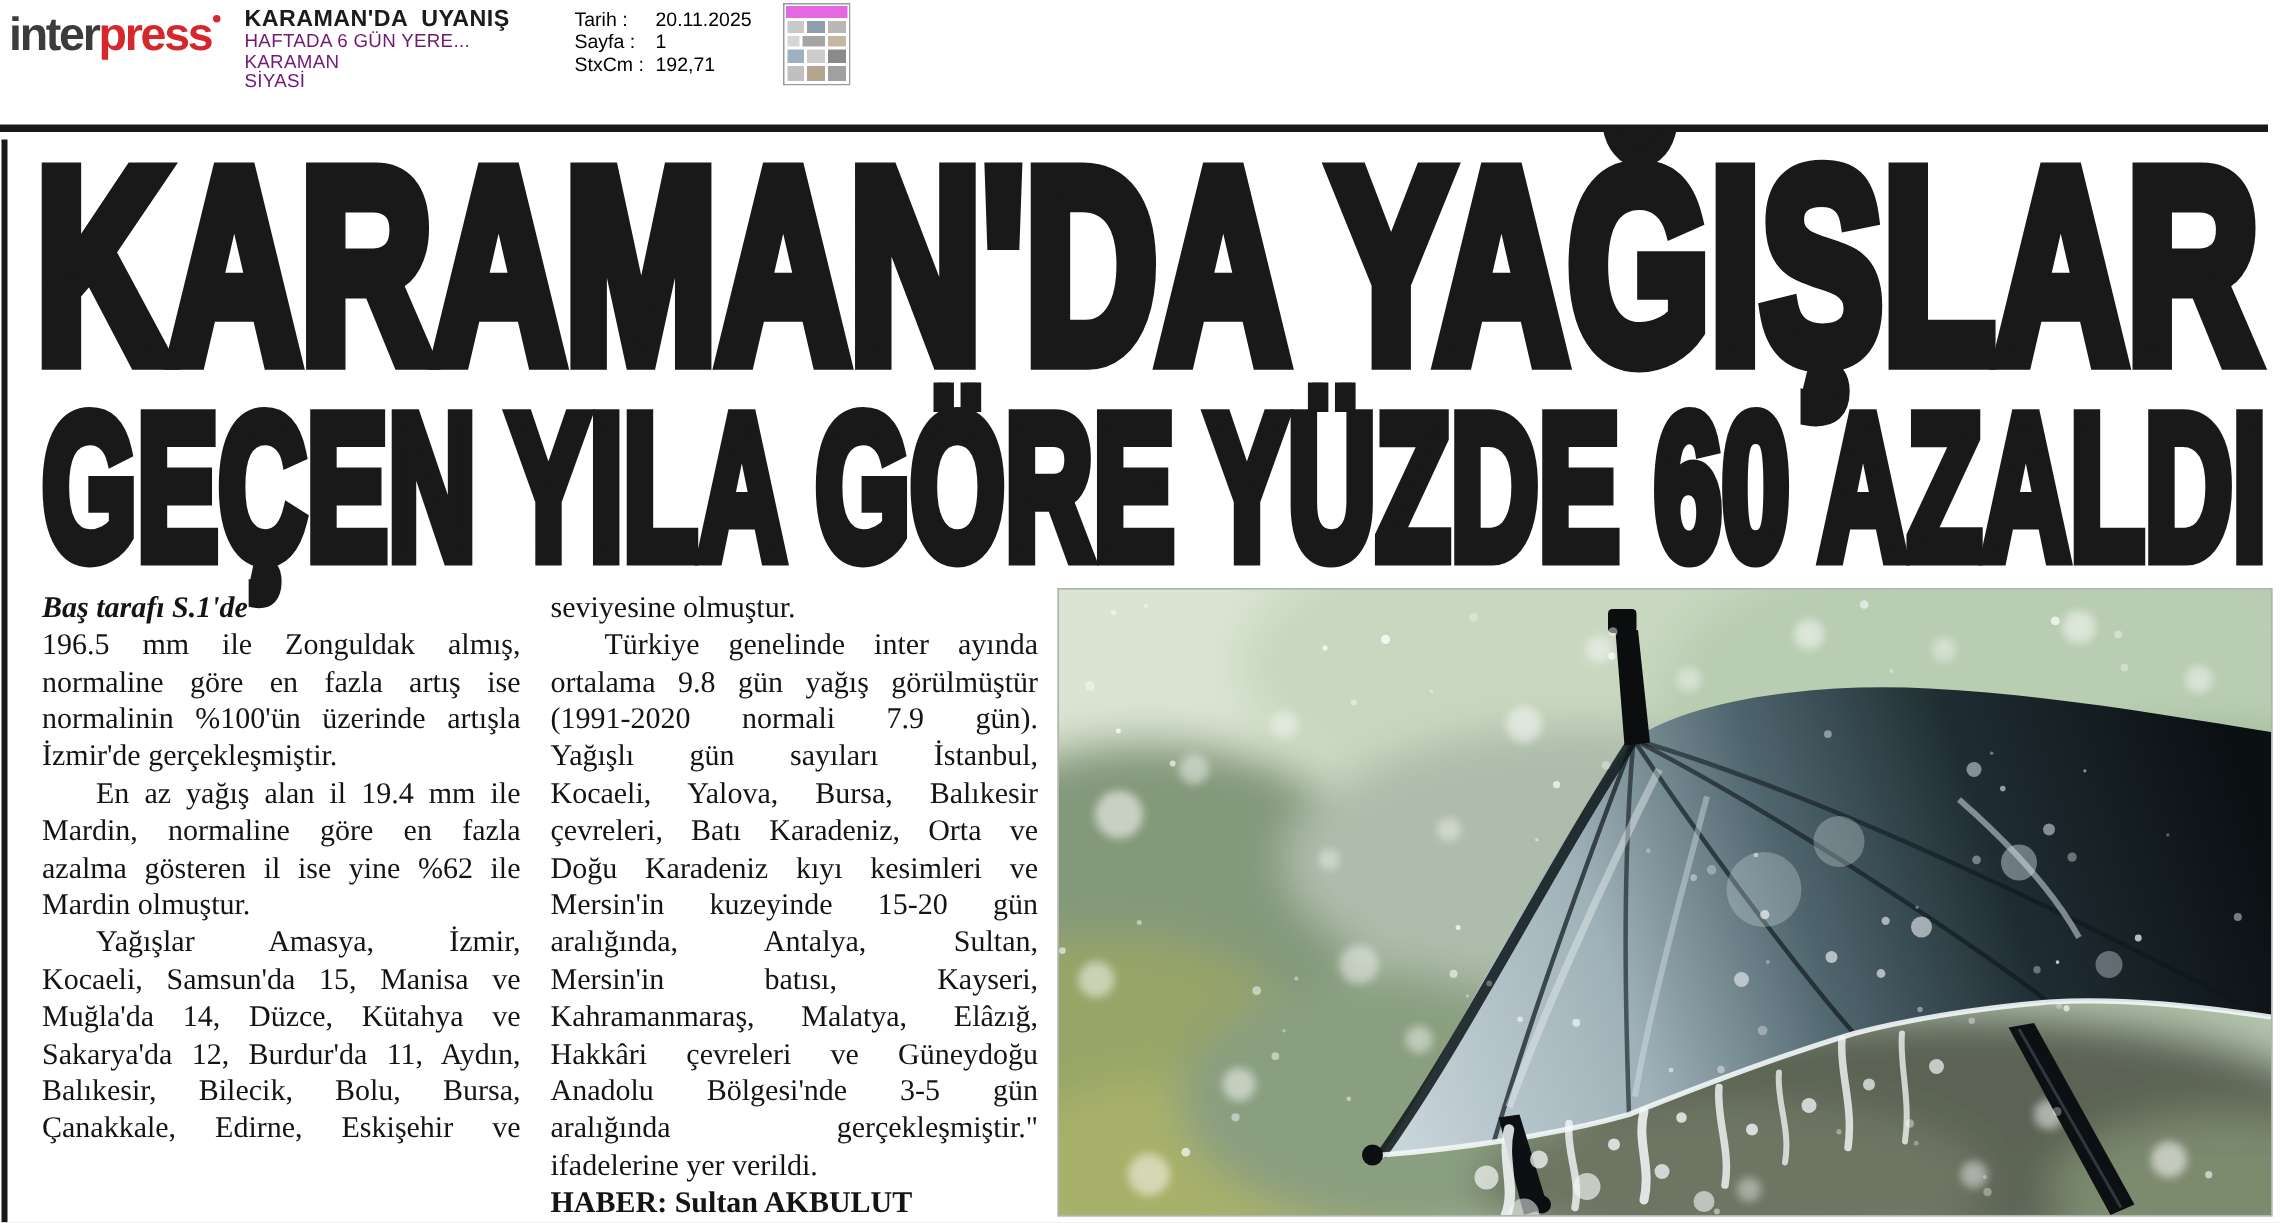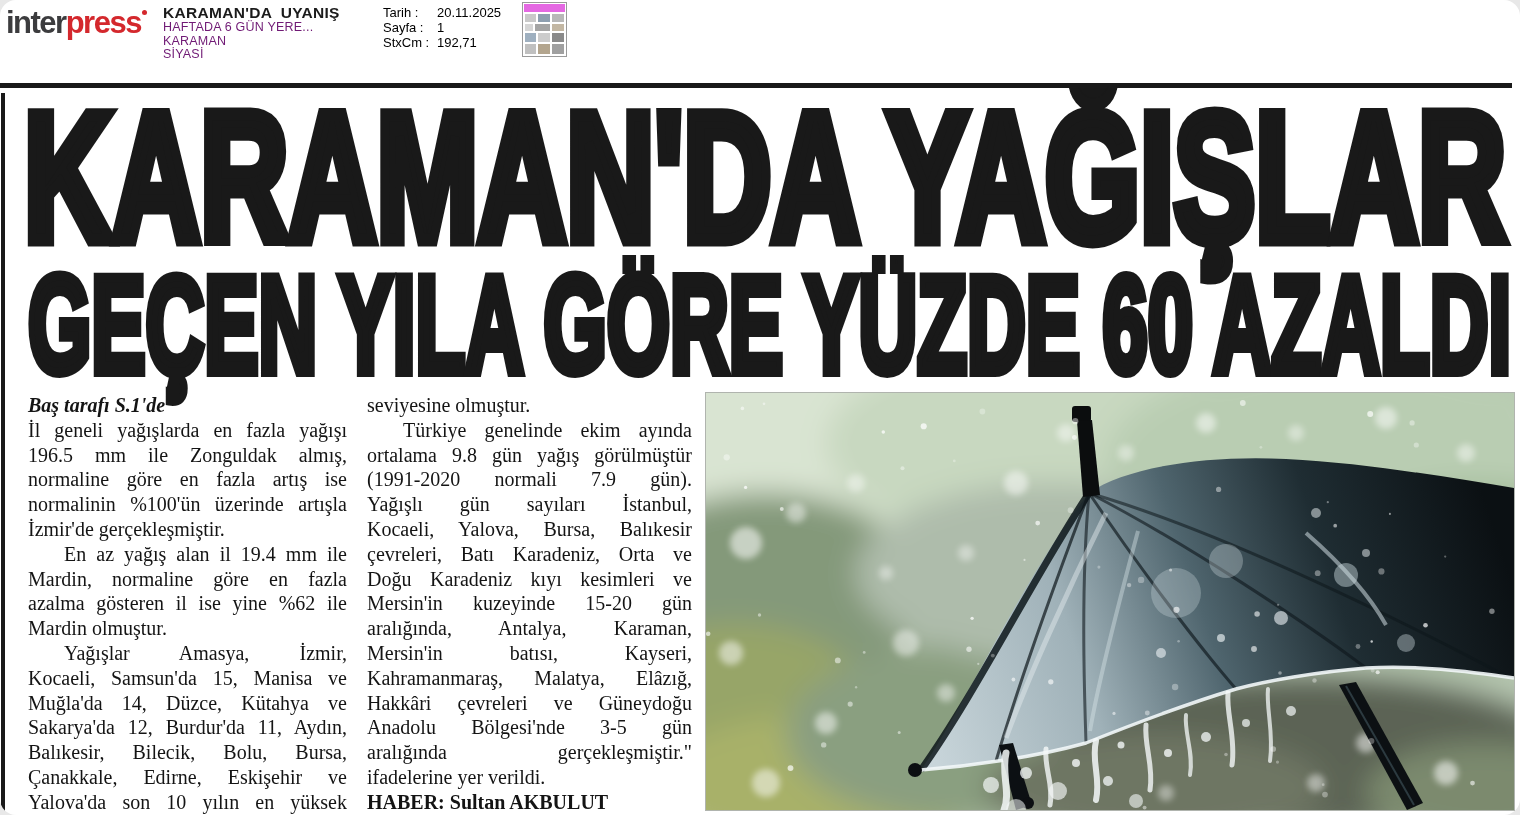--- a/index.html
+++ b/index.html
@@ -1,17 +1,17 @@
 <!DOCTYPE html>
 <html><head>
 <meta charset="utf-8">
 <style>
   html,body{margin:0;padding:0;background:#e8e8e8;}
   .page{position:relative;width:1520px;height:815px;background:#ffffff;overflow:hidden;
-        font-family:"Liberation Sans",sans-serif;border-radius:16px;}
+        font-family:"Liberation Sans",sans-serif;}
   
   .logo{position:absolute;left:6px;top:8px;font-size:31px;font-weight:bold;letter-spacing:-1.5px;line-height:30px;}
   .logo .lg-dark{color:#3c3c3e;}
   .logo .lg-red{color:#d4282d;}
   .logo .lg-dot{display:inline-block;width:5px;height:5px;border-radius:50%;background:#d4282d;vertical-align:top;margin:2px 0 0 1px;}
   .pub{position:absolute;left:163px;top:5px;}
   .pub-title{font-size:15.5px;font-weight:bold;color:#1b1b1b;letter-spacing:.3px;white-space:pre;line-height:16px;}
   .pub-line{font-size:12.5px;color:#701a75;line-height:13.6px;letter-spacing:.2px;}
   .meta{position:absolute;left:383px;top:6px;font-size:13px;color:#000000;}
   .meta-row{line-height:14.8px;white-space:pre;}
@@ -85,50 +85,48 @@
   <svg class="hl" style="top:86px" width="1520" height="215">
     <text x="24" y="154" font-size="182" stroke-width="13" textLength="1482" lengthAdjust="spacingAndGlyphs">KARAMAN'DA YAĞIŞLAR</text>
   </svg>
   <svg class="hl" style="top:255px" width="1520" height="158">
     <text x="28" y="117" font-size="137" stroke-width="10" textLength="1483" lengthAdjust="spacingAndGlyphs">GEÇEN YILA GÖRE YÜZDE 60 AZALDI</text>
   </svg>
 
   <div class="col col-left">
     <div class="lead-in">Baş tarafı S.1'de</div>
     <div id="col-left-lines">
-        <div class="bline">İl geneli yağışlarda en fazla yağışı</div>
         <div class="bline">196.5 mm ile Zonguldak almış,</div>
         <div class="bline">normaline göre en fazla artış ise</div>
         <div class="bline">normalinin %100'ün üzerinde artışla</div>
         <div class="bline pend">İzmir'de gerçekleşmiştir.</div>
         <div class="bline indent">En az yağış alan il 19.4 mm ile</div>
         <div class="bline">Mardin, normaline göre en fazla</div>
         <div class="bline">azalma gösteren il ise yine %62 ile</div>
         <div class="bline pend">Mardin olmuştur.</div>
         <div class="bline indent">Yağışlar Amasya, İzmir,</div>
         <div class="bline">Kocaeli, Samsun'da 15, Manisa ve</div>
         <div class="bline">Muğla'da 14, Düzce, Kütahya ve</div>
         <div class="bline">Sakarya'da 12, Burdur'da 11, Aydın,</div>
         <div class="bline">Balıkesir, Bilecik, Bolu, Bursa,</div>
         <div class="bline">Çanakkale, Edirne, Eskişehir ve</div>
-        <div class="bline">Yalova'da son 10 yılın en yüksek</div>
       </div>
   </div>
   <div class="col col-mid">
     <div id="col-mid-lines">
         <div class="bline pend">seviyesine olmuştur.</div>
-        <div class="bline indent">Türkiye genelinde ekim ayında</div>
+        <div class="bline indent">Türkiye genelinde inter ayında</div>
         <div class="bline">ortalama 9.8 gün yağış görülmüştür</div>
         <div class="bline">(1991-2020 normali 7.9 gün).</div>
         <div class="bline">Yağışlı gün sayıları İstanbul,</div>
         <div class="bline">Kocaeli, Yalova, Bursa, Balıkesir</div>
         <div class="bline">çevreleri, Batı Karadeniz, Orta ve</div>
         <div class="bline">Doğu Karadeniz kıyı kesimleri ve</div>
         <div class="bline">Mersin'in kuzeyinde 15-20 gün</div>
-        <div class="bline">aralığında, Antalya, Karaman,</div>
+        <div class="bline">aralığında, Antalya, Sultan,</div>
         <div class="bline">Mersin'in batısı, Kayseri,</div>
         <div class="bline">Kahramanmaraş, Malatya, Elâzığ,</div>
         <div class="bline">Hakkâri çevreleri ve Güneydoğu</div>
         <div class="bline">Anadolu Bölgesi'nde 3-5 gün</div>
         <div class="bline">aralığında gerçekleşmiştir."</div>
         <div class="bline pend">ifadelerine yer verildi.</div>
         <div class="bline pend bold">HABER: Sultan AKBULUT</div>
       </div>
   </div>
 

